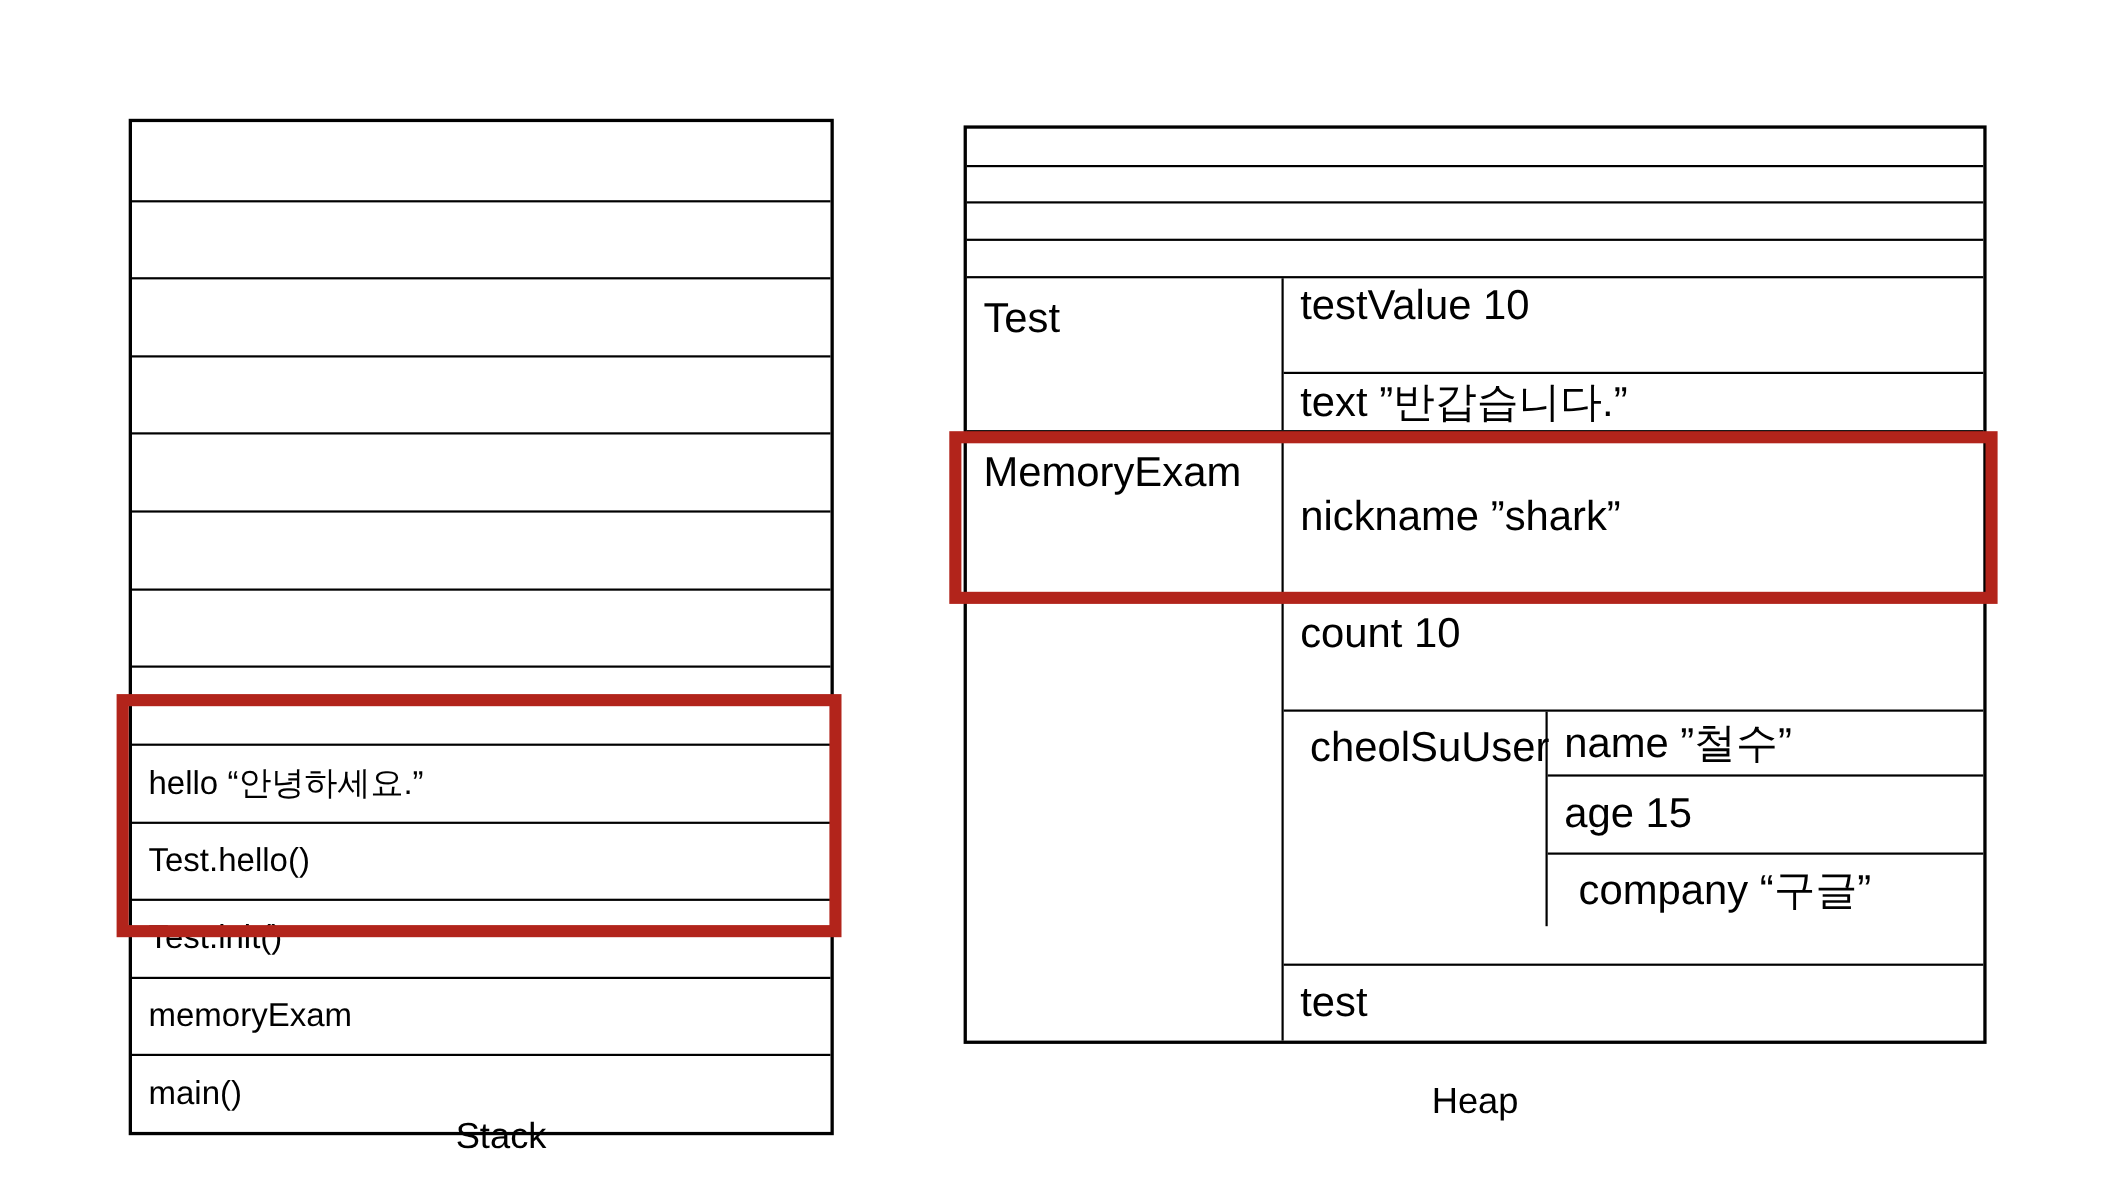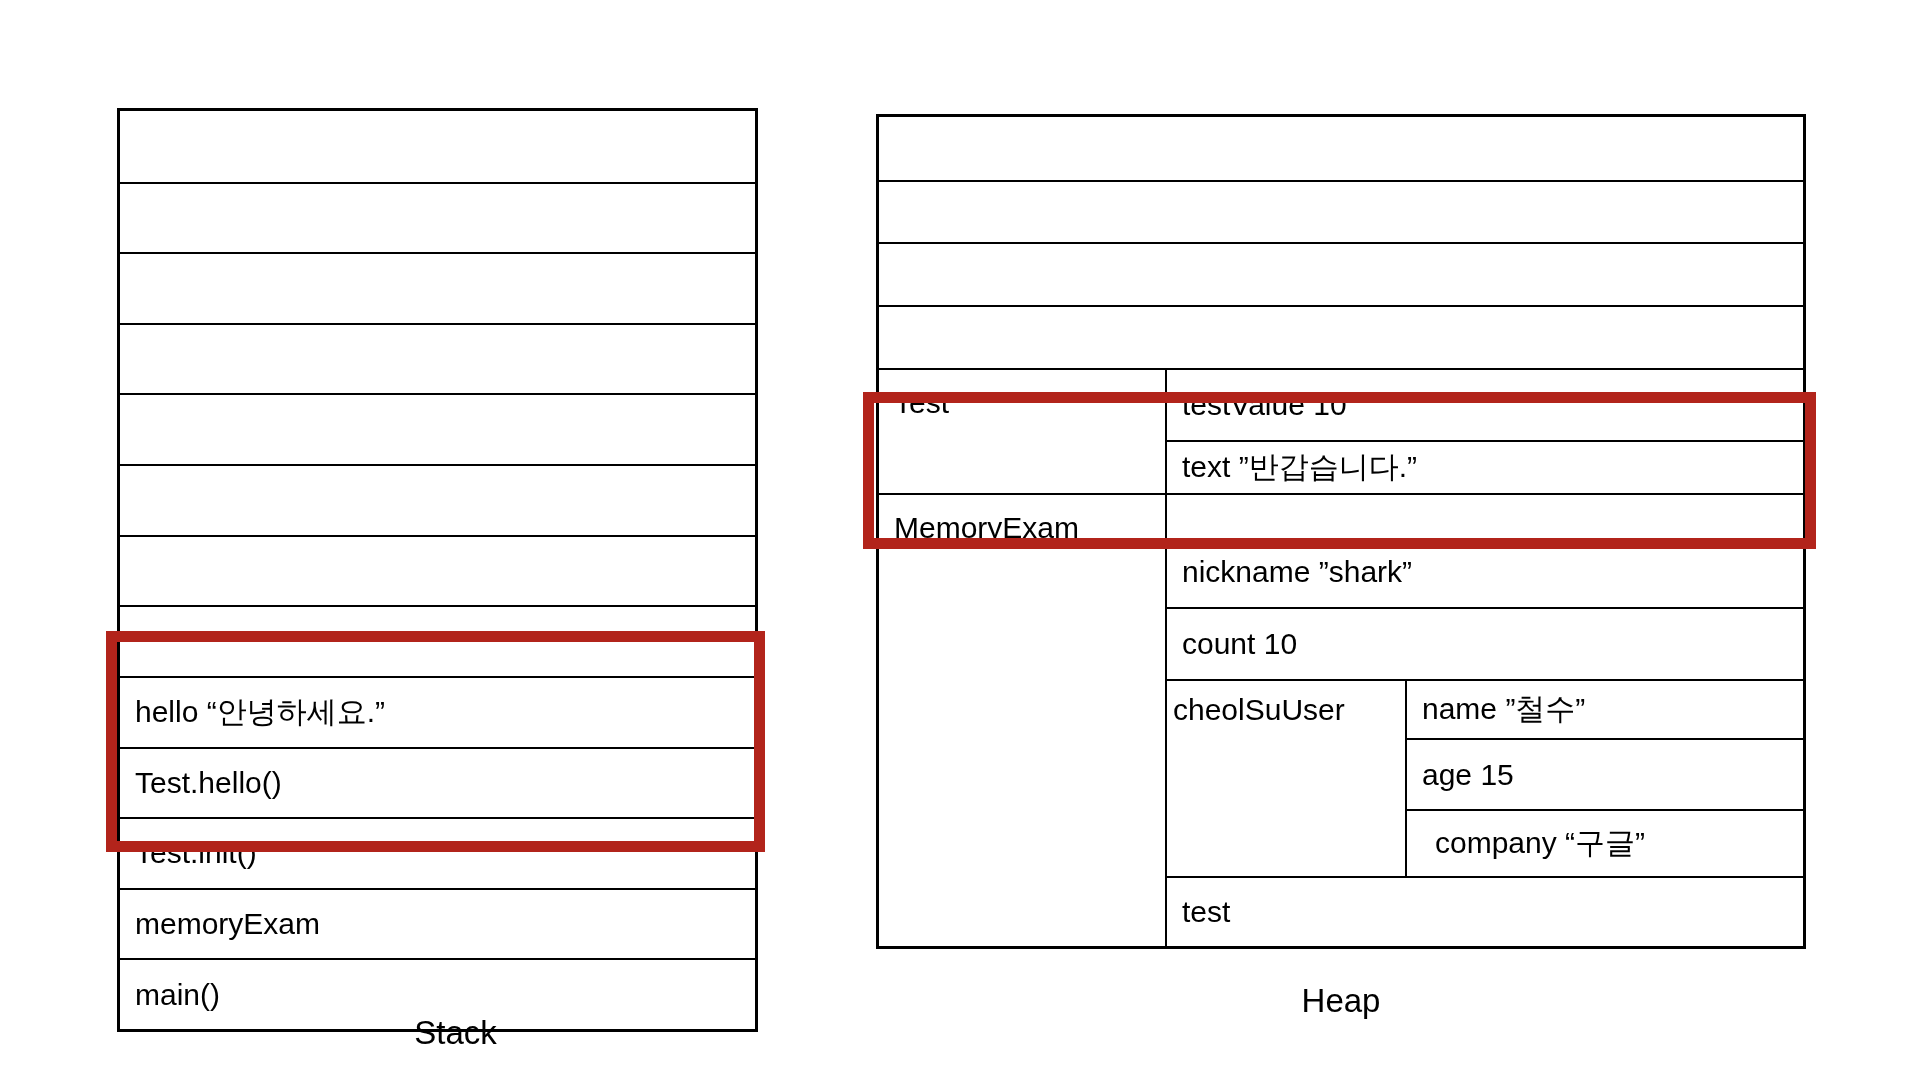--- a/index.html
+++ b/index.html
@@ -41,36 +41,36 @@
   .heap-table {
     position: absolute;
     left: 876px;
     top: 114px;
     width: 930px;
     height: 835px;
     border: 3px solid #000;
     display: flex;
     flex-direction: column;
     background: #fff;
-    font-size: 30px;
+    font-size: 38px;
   }
   .heap-empty-row { height: 70px; border-top: 2px solid #000; }
   .heap-empty-row:first-child { border-top: none; }
 
   .heap-entry { display: flex; border-top: 2px solid #000; }
   .heap-entry-test { height: 140px; }
   .heap-entry-memoryexam { flex: 1; }
 
   .entry-name {
     width: 288px;
     border-right: 2px solid #000;
     padding: 16px 0 0 15px;
     white-space: nowrap;
   }
-  .entry-values { flex: 1; display: flex; flex-direction: column; }
+  .entry-values { flex: 1; display: flex; flex-direction: column; gap: 34px; }
 
   .vrow {
     display: flex;
     align-items: center;
     padding-left: 15px;
     border-top: 2px solid #000;
     white-space: nowrap;
   }
   .vrow:first-child { border-top: none; }
 
@@ -78,21 +78,21 @@
   .heap-entry-test .vrow-text { flex: 1; }
 
   .vrow-nickname { height: 70px; margin-top: 42px; }
   .vrow-count { height: 72px; }
   .nested-row { height: 197px; display: flex; border-top: 2px solid #000; }
   .vrow-test-ref { height: 70px; border-top: 2px solid #000; }
 
   .nested-name {
     width: 240px;
     border-right: 2px solid #000;
-    padding: 12px 0 0 6px;
+    padding: 12px 0 0 24px;
     white-space: nowrap;
   }
   .nested-values { flex: 1; display: flex; flex-direction: column; }
   .vrow-name { height: 57px; }
   .vrow-age { height: 71px; }
   .vrow-company { flex: 1; padding-left: 28px; }
 
   
   .red-box {
     position: absolute;

